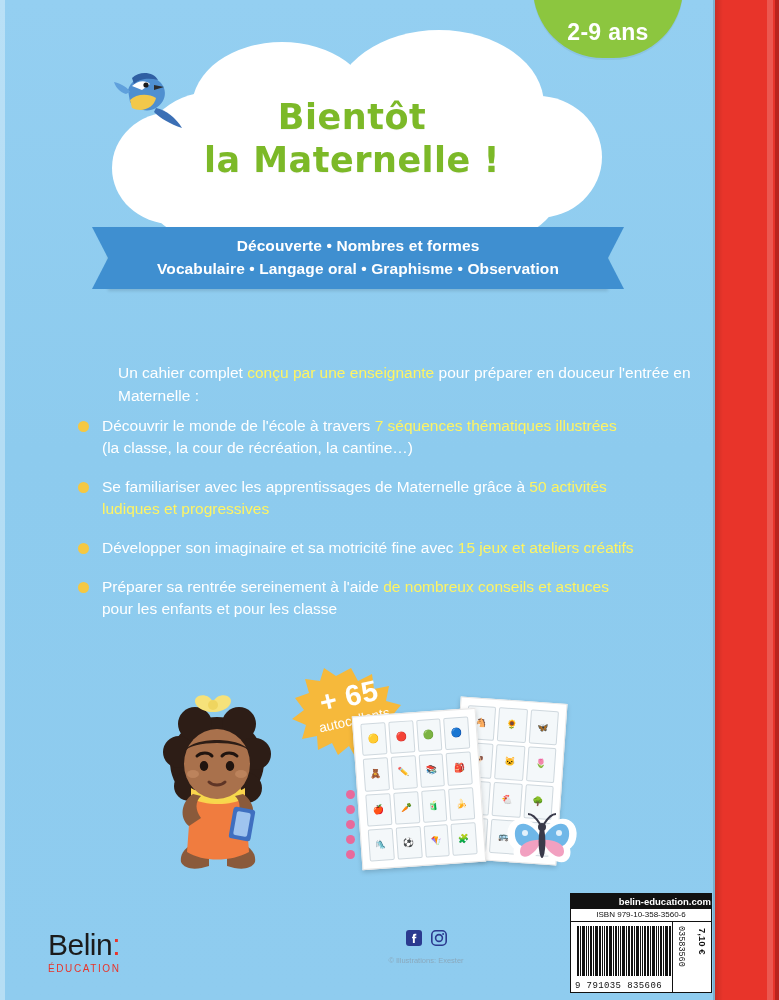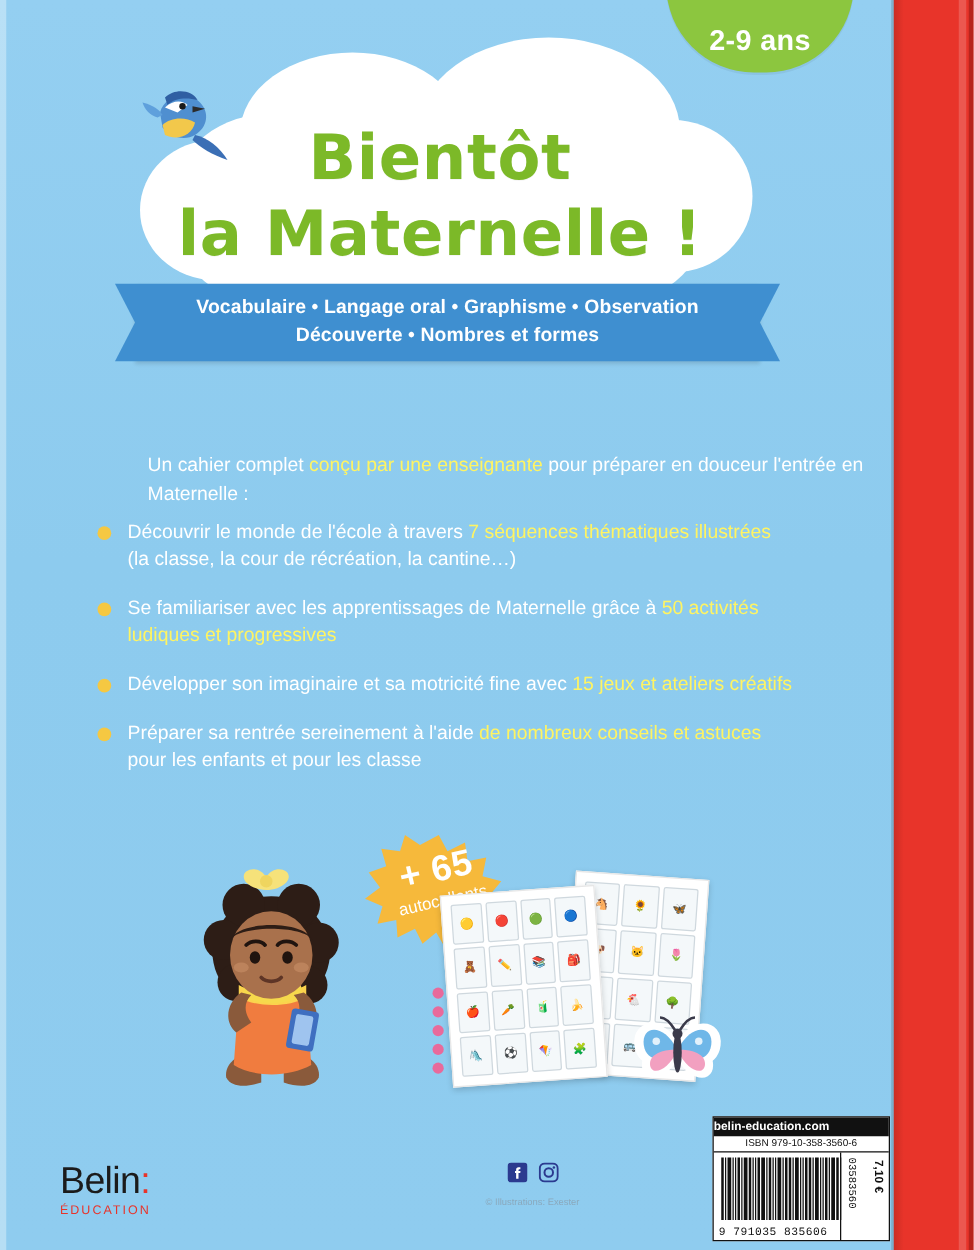--- a/index.html
+++ b/index.html
@@ -113,21 +113,21 @@
 
   .title {
     position: absolute;
     left: 0;
     top: 60px;
     width: 512px;
     text-align: center;
     color: #7cb928;
     font-family: "DejaVu Sans", sans-serif;
     font-weight: bold;
-    font-size: 50px;
+    font-size: 35px;
     line-height: 1.22;
     letter-spacing: 0.5px;
     text-shadow: 0 1px 0 rgba(0,0,0,0.04);
   }
   .title .l2 { display: block; }
 
   
   .bird {
     position: absolute;
     left: 110px;
@@ -383,21 +383,21 @@
     width: 140px;
     height: 98px;
     background: #ffffff;
     border: 1px solid #111;
   }
   .bc-url {
     height: 15px;
     background: #111;
     color: #fff;
     font-size: 9.5px;
-    text-align: left;
+    text-align: right;
     line-height: 15px;
     font-weight: bold;
   }
   .bc-isbn {
     font-size: 8px;
     color: #111;
     text-align: center;
     line-height: 12px;
     border-bottom: 1px solid #111;
   }
@@ -490,22 +490,22 @@
         <path d="M46 48 C56 50, 66 58, 72 68 C60 64, 50 58, 44 52 Z" fill="#3b6fb5"></path>
         <path d="M22 26 C28 20, 36 20, 40 24 L32 30 Z" fill="#ffffff"></path>
         <circle cx="36" cy="25" r="2.6" fill="#1a1a1a"></circle>
         <path d="M44 25 L54 27 L44 30 Z" fill="#2b2b2b"></path>
         <path d="M16 34 C10 32, 6 28, 4 22 C12 24, 18 28, 20 32 Z" fill="#5fa0dc"></path>
       </svg>
     </div>
 
     <div class="ribbon">
       <div class="ribbon-text">
+        <div>Découverte • Nombres et formes</div>
         <div>Vocabulaire • Langage oral • Graphisme • Observation</div>
-        <div>Découverte • Nombres et formes</div>
       </div>
     </div>
 
 
     <div class="intro">
       <span>Un cahier complet </span><span class="hl">conçu par une enseignante</span><span> pour préparer en douceur l'entrée en Maternelle :</span>
     </div>
 
     <div class="bullets">
       <div class="bullet">

